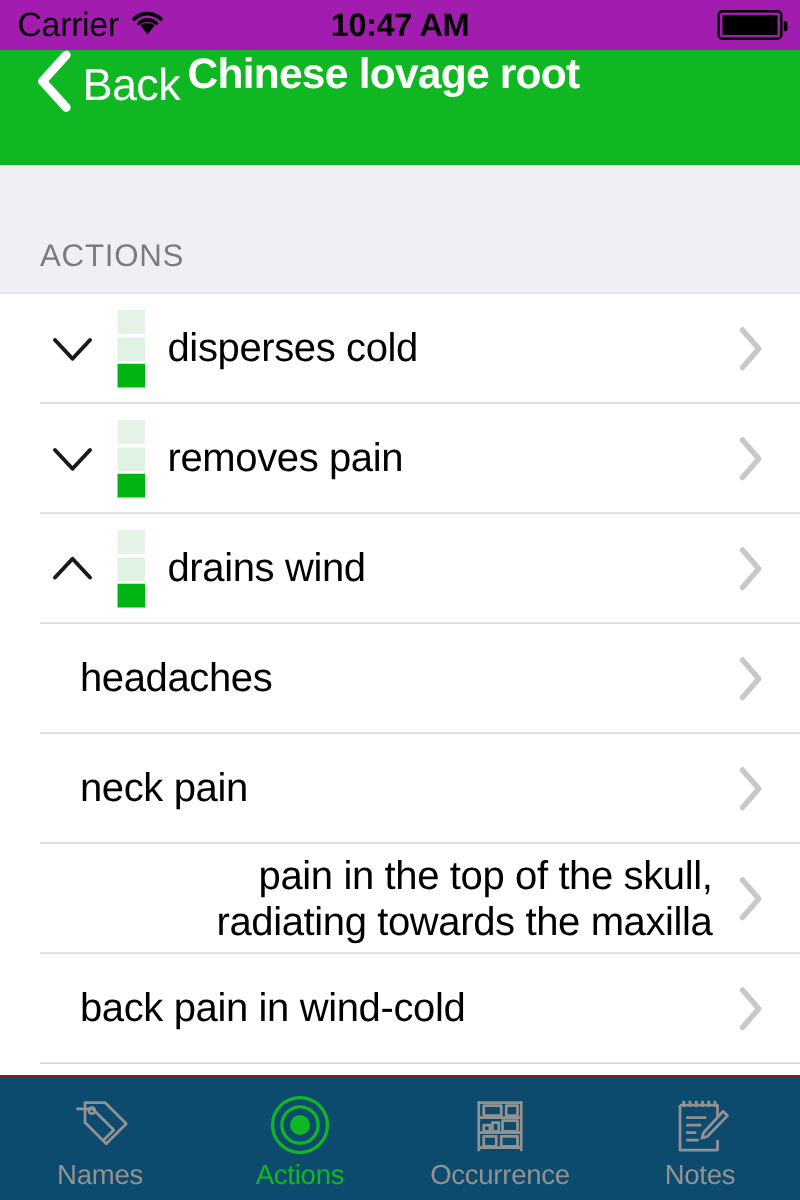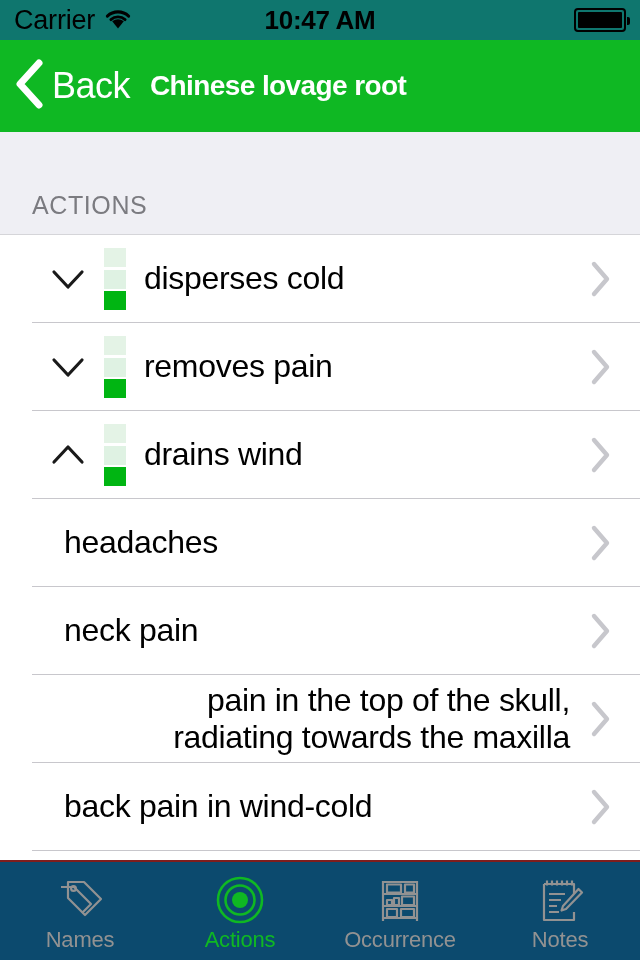--- a/index.html
+++ b/index.html
@@ -19,21 +19,21 @@
     width: 640px;
     height: 960px;
     display: flex;
     flex-direction: column;
     background: #ffffff;
   }
 
   
   .status-bar {
     height: 40px;
-    background: #0f766e;
+    background: #a21caf;
     display: flex;
     align-items: center;
     padding: 0 14px;
     box-sizing: border-box;
     flex: 0 0 auto;
     position: relative;
   }
   .status-left {
     display: flex;
     align-items: center;
@@ -84,22 +84,22 @@
     height: 100%;
     background: #000;
     border-radius: 1px;
   }
 
   
   .nav-bar {
     height: 92px;
     background: #0FB823;
     display: flex;
-    align-items: center;
-    padding: 0 18px 0 14px;
+    align-items: flex-start;
+    padding: 0 18px 0 28px;
     box-sizing: border-box;
     flex: 0 0 auto;
     position: relative;
   }
   .back-button {
     display: flex;
     align-items: center;
     gap: 8px;
     cursor: pointer;
     z-index: 2;
@@ -108,21 +108,21 @@
     font-size: 36px;
     color: #fff;
     line-height: 1;
     letter-spacing: -0.5px;
   }
   .nav-title {
     position: absolute;
     left: 150px;
     right: 120px;
     text-align: left;
-    font-size: 28px;
+    font-size: 34px;
     font-weight: bold;
     color: #fff;
     letter-spacing: -0.6px;
     white-space: nowrap;
     overflow: hidden;
     text-overflow: ellipsis;
   }
   .lang-badge {
     margin-left: auto;
     width: 52px;
@@ -164,21 +164,21 @@
     position: relative;
   }
   .row {
     position: relative;
     display: flex;
     align-items: center;
     background: #fff;
     box-sizing: border-box;
     cursor: pointer;
   }
-  .row-parent { height: 88px; padding-left: 42px; }
+  .row-parent { height: 88px; padding-left: 32px; }
   .row-child  { min-height: 88px; padding-left: 64px; }
   .row-child.two-line { height: 88px; }
   .row-sep {
     position: absolute;
     left: 32px;
     right: 0;
     bottom: 0;
     height: 1px;
     background: #c8c7cc;
   }

